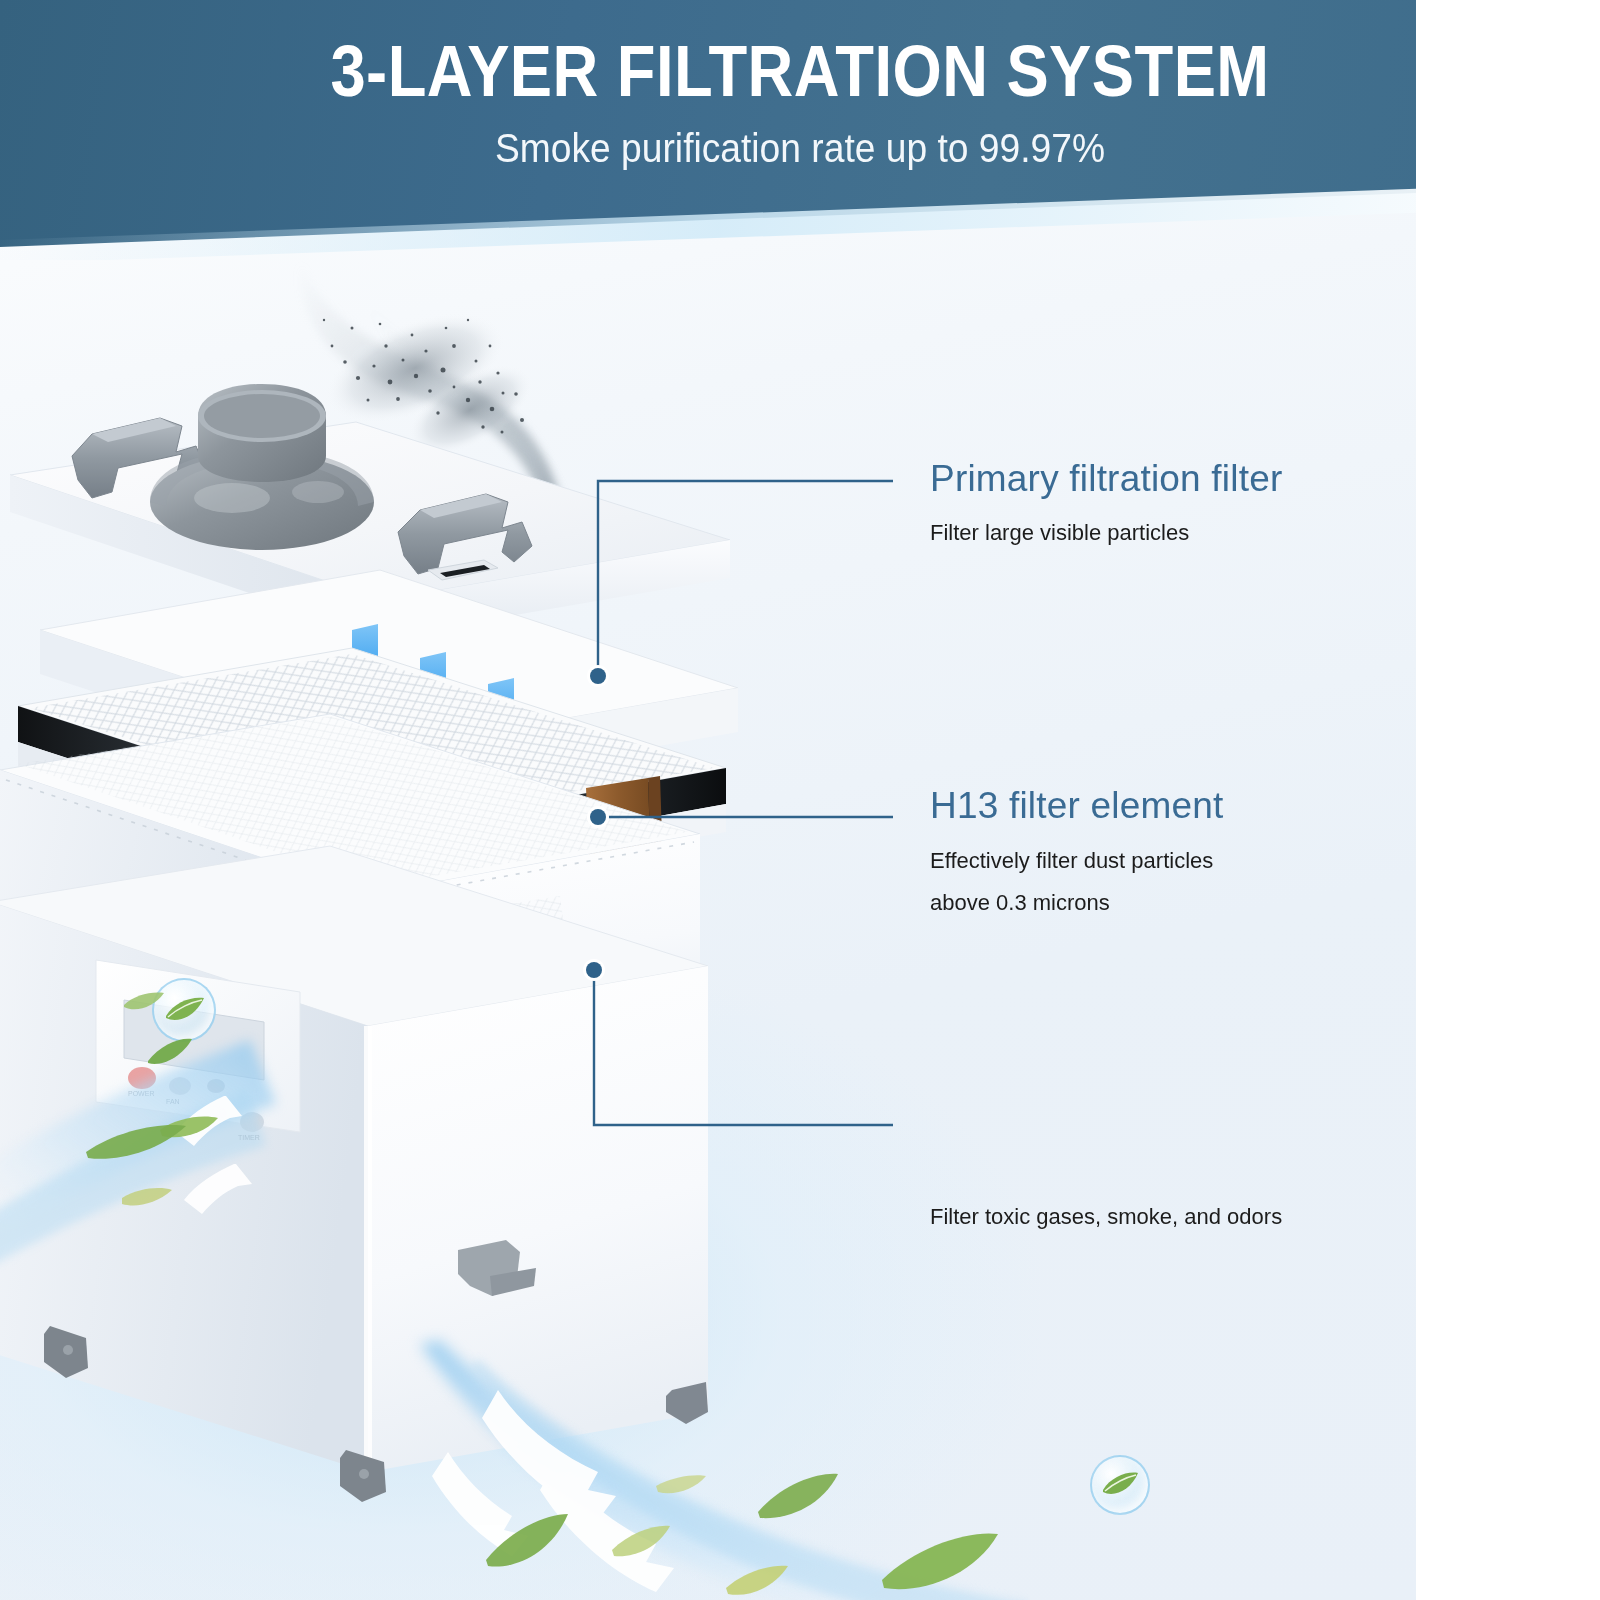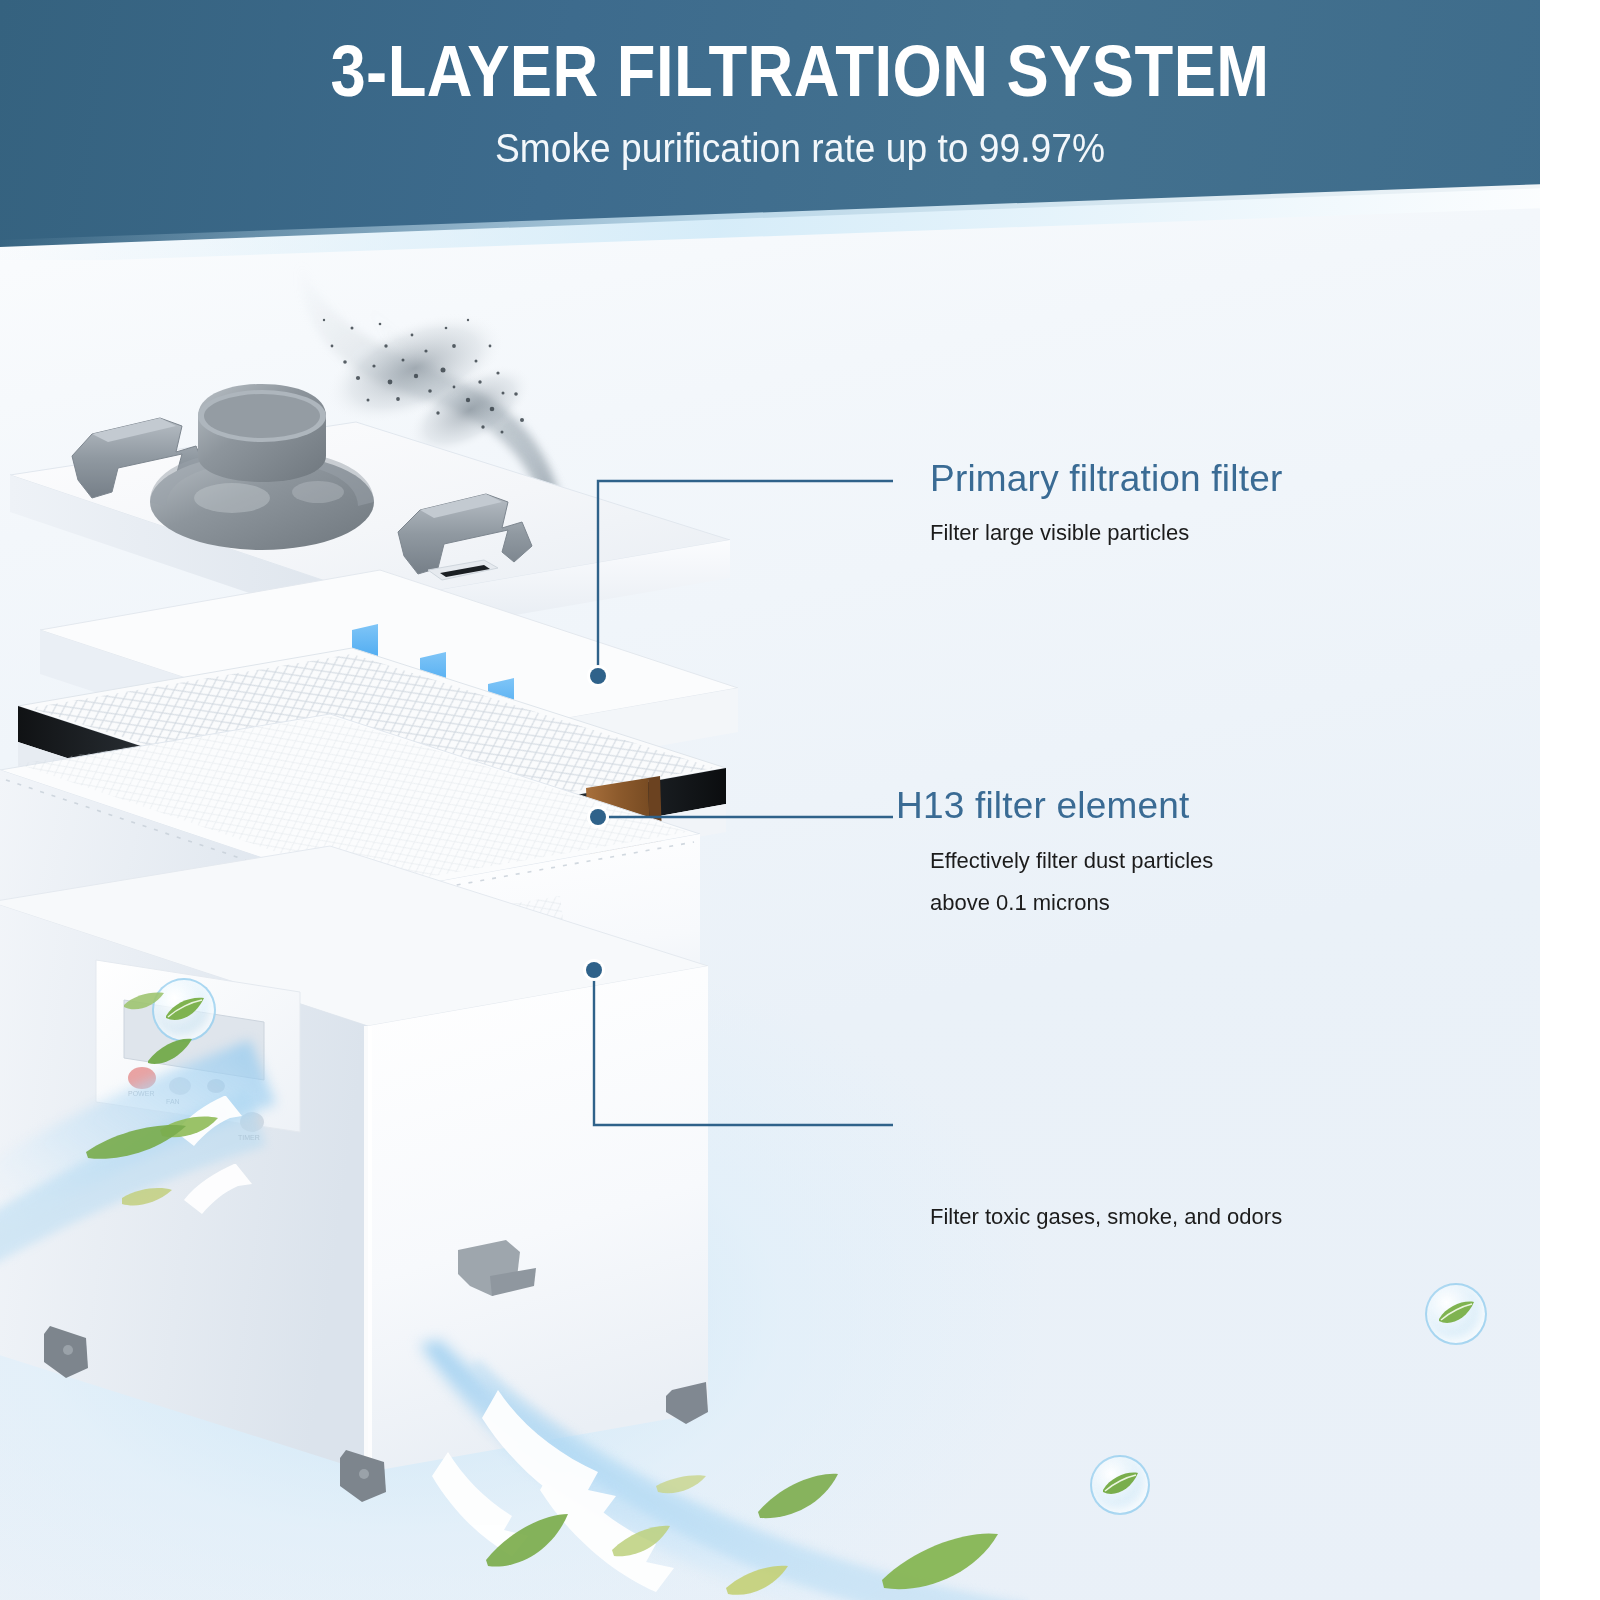--- a/index.html
+++ b/index.html
@@ -2,21 +2,21 @@
 <html><head>
 <meta charset="utf-8">
 <style>
   html,body{margin:0;padding:0;}
   body{
     width:1600px;height:1600px;
     font-family:"Liberation Sans","DejaVu Sans",sans-serif;
     background:#ffffff;
     overflow:hidden;
   }
-  #page{position:relative;width:1540px;height:1600px;overflow:hidden;
+  #page{position:relative;width:1416px;height:1600px;overflow:hidden;
         background:linear-gradient(168deg,#ffffff 0%,#f3f7fb 28%,#eaf1f8 62%,#e9f0f8 100%);}
 
   
   .banner{position:absolute;left:0;top:0;width:1600px;height:260px;
           overflow:hidden;}
   .banner-bg{position:absolute;left:0;top:0;width:1600px;height:260px;
              background:linear-gradient(100deg,#35627f 0%,#3d6b8d 35%,#43718f 62%,#3e6c8b 100%);
              clip-path:polygon(0 0,1600px 0,1600px 186px,0 247px);}
   .banner-sheen{position:absolute;left:0;top:180px;width:1600px;height:80px;
                 background:linear-gradient(100deg,rgba(255,255,255,0) 0%,rgba(208,234,248,.85) 45%,rgba(255,255,255,.95) 100%);
@@ -402,23 +402,23 @@
       <circle cx="598" cy="817" r="11" fill="#ffffff"></circle>
         <circle cx="598" cy="817" r="8" fill="#2f628a"></circle>
       <circle cx="594" cy="970" r="11" fill="#ffffff"></circle>
         <circle cx="594" cy="970" r="8" fill="#2f628a"></circle>
     </g>
   </svg>
 
   <div class="co-head" style="left:930px;top:455px;">Primary filtration filter</div>
   <div class="co-body" style="left:930px;top:512px;">Filter large visible particles</div>
 
-  <div class="co-head" style="left:896px;top:782px;">H13 filter element</div>
+  <div class="co-head" style="left:930px;top:782px;">H13 filter element</div>
   <div class="co-body" style="left:930px;top:840px;">Effectively filter dust particles
-above 0.1 microns</div>
+above 0.3 microns</div>
 
   <div class="co-body" style="left:930px;top:1196px;">Filter toxic gases, smoke, and odors</div>
 
   <div class="bubble" style="left:1425px;top:1283px;width:58px;height:58px;">
     <svg width="58" height="58" viewBox="0 0 58 58">
         <path d="M12 34 C20 21 36 15 47 17 C40 34 23 42 12 36 Z" fill="#7fb350"></path>
       <path d="M14 35 C23 27 36 21 45 19" stroke="#eaf5de" stroke-width="1.5" fill="none"></path>
       </svg>
   </div>
   <div class="bubble" style="left:1090px;top:1455px;width:56px;height:56px;">

